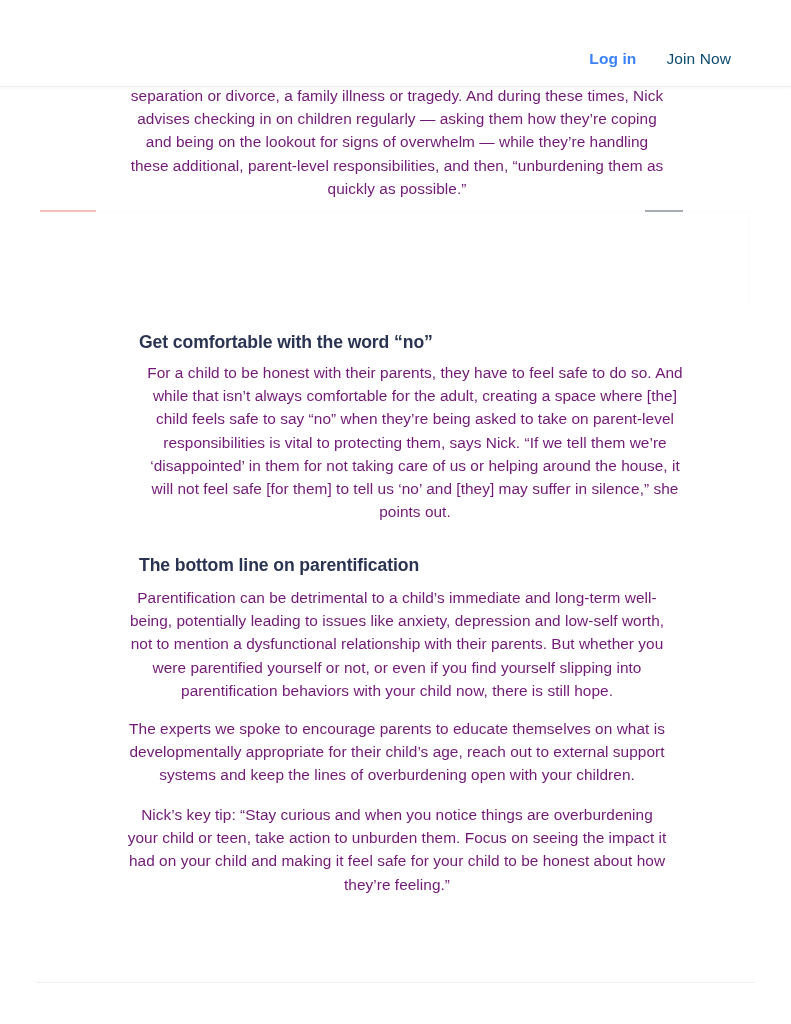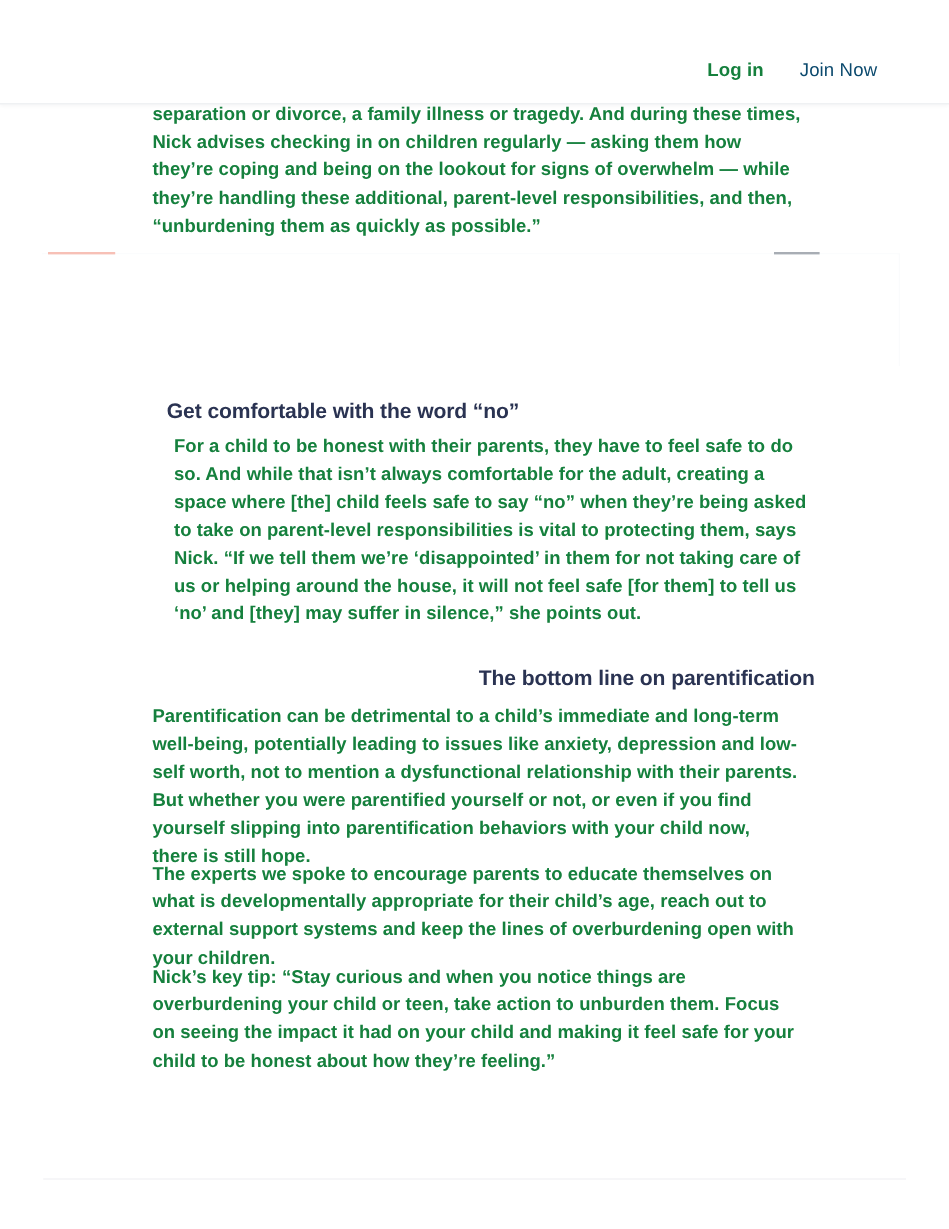--- a/index.html
+++ b/index.html
@@ -55,21 +55,21 @@
     position: absolute;
     right: 60px;
     top: 50px;
     display: flex;
     align-items: center;
     gap: 30px;
   }
   .nav-login {
     font-size: 15.5px;
     font-weight: 700;
-    color: #15803d;
+    color: #3b82f6;
     letter-spacing: 0.1px;
     white-space: nowrap;
     cursor: pointer;
   }
   .nav-join {
     font-size: 15.5px;
     font-weight: 400;
     color: #0c4a6e;
     letter-spacing: 0.1px;
     white-space: nowrap;
@@ -81,38 +81,39 @@
     position: absolute;
     top: 0;
     left: 0;
     width: 791px;
     z-index: 5;
   }
   p.body-text {
     margin: 0;
     font-size: 15.4px;
     line-height: 23.2px;
-    color: #15803d;
+    color: #701a75;
     letter-spacing: 0.05px;
-    font-weight: 700;
+    font-weight: 400;
+    text-align: center;
   }
   h2.section-heading {
     margin: 12px;
     font-size: 17.6px;
     line-height: 25px;
     font-weight: 700;
     color: #2a3352;
     letter-spacing: -0.1px;
   }
 
   
   .para-intro  { position: absolute; top: 84px;  left: 127px; width: 540px; }
   .head-no     { position: absolute; top: 318px; left: 127px; width: 540px; }
   .para-no     { position: absolute; top: 361px; left: 145px; width: 540px; }
-  .head-bottom { position: absolute; top: 541px; left: 127px; width: 540px; text-align: right; }
+  .head-bottom { position: absolute; top: 541px; left: 127px; width: 540px; }
   .para-detri  { position: absolute; top: 586px; left: 127px; width: 540px; }
   .para-expert { position: absolute; top: 717px; left: 127px; width: 540px; }
   .para-tip    { position: absolute; top: 803px; left: 127px; width: 540px; }
 
   
   .embed-panel {
     position: absolute;
     top: 211px;
     left: 35px;
     width: 714px;

